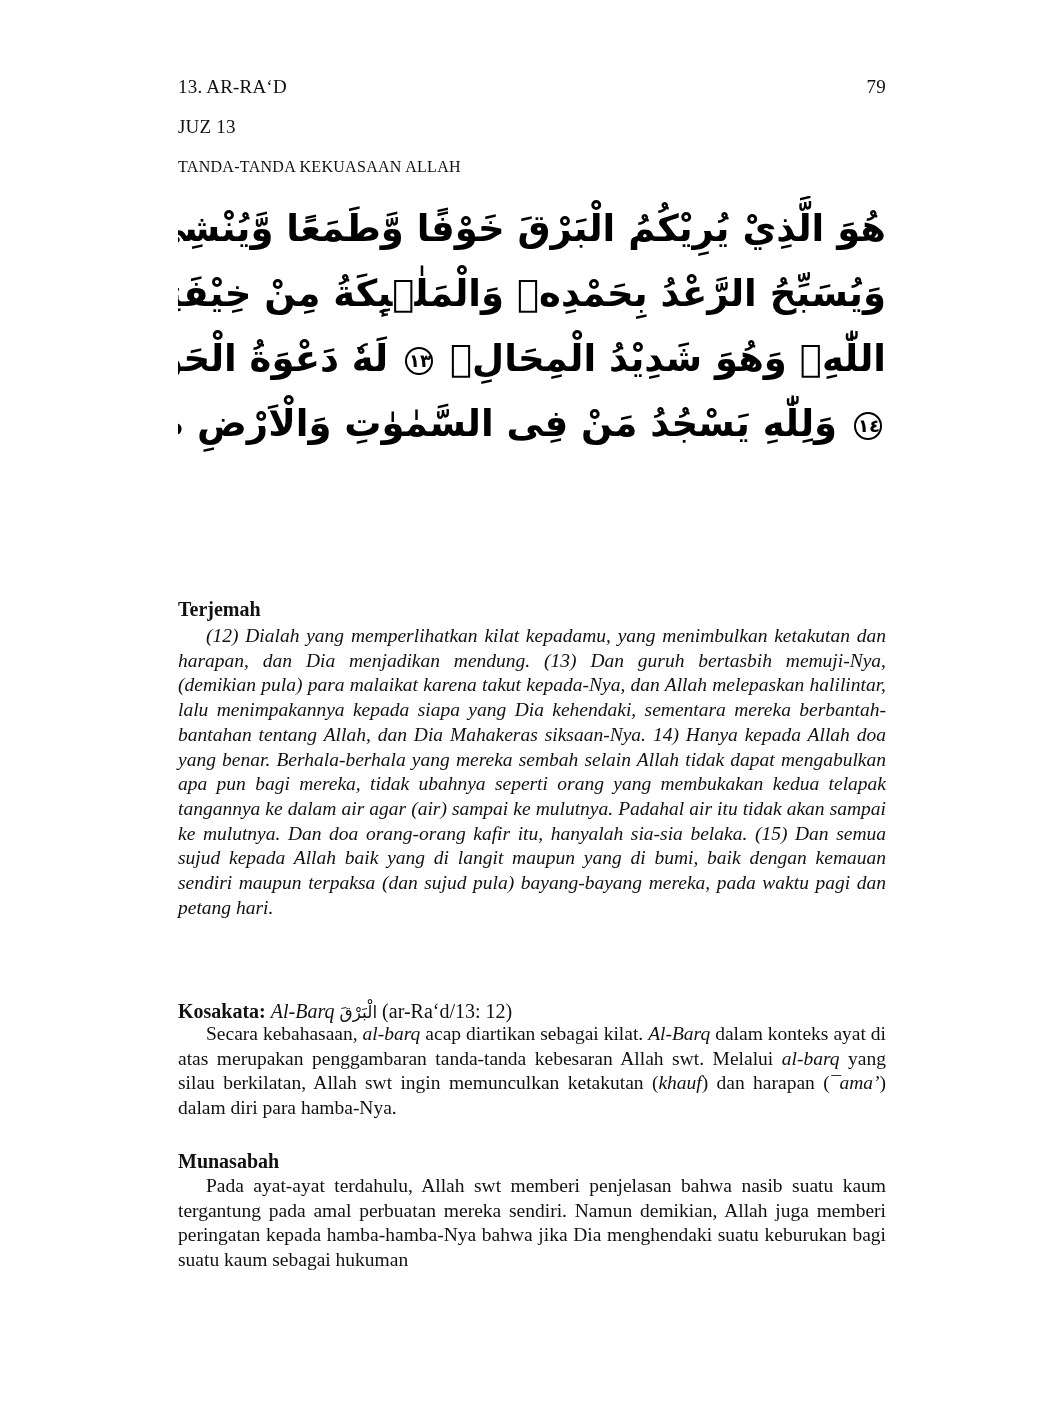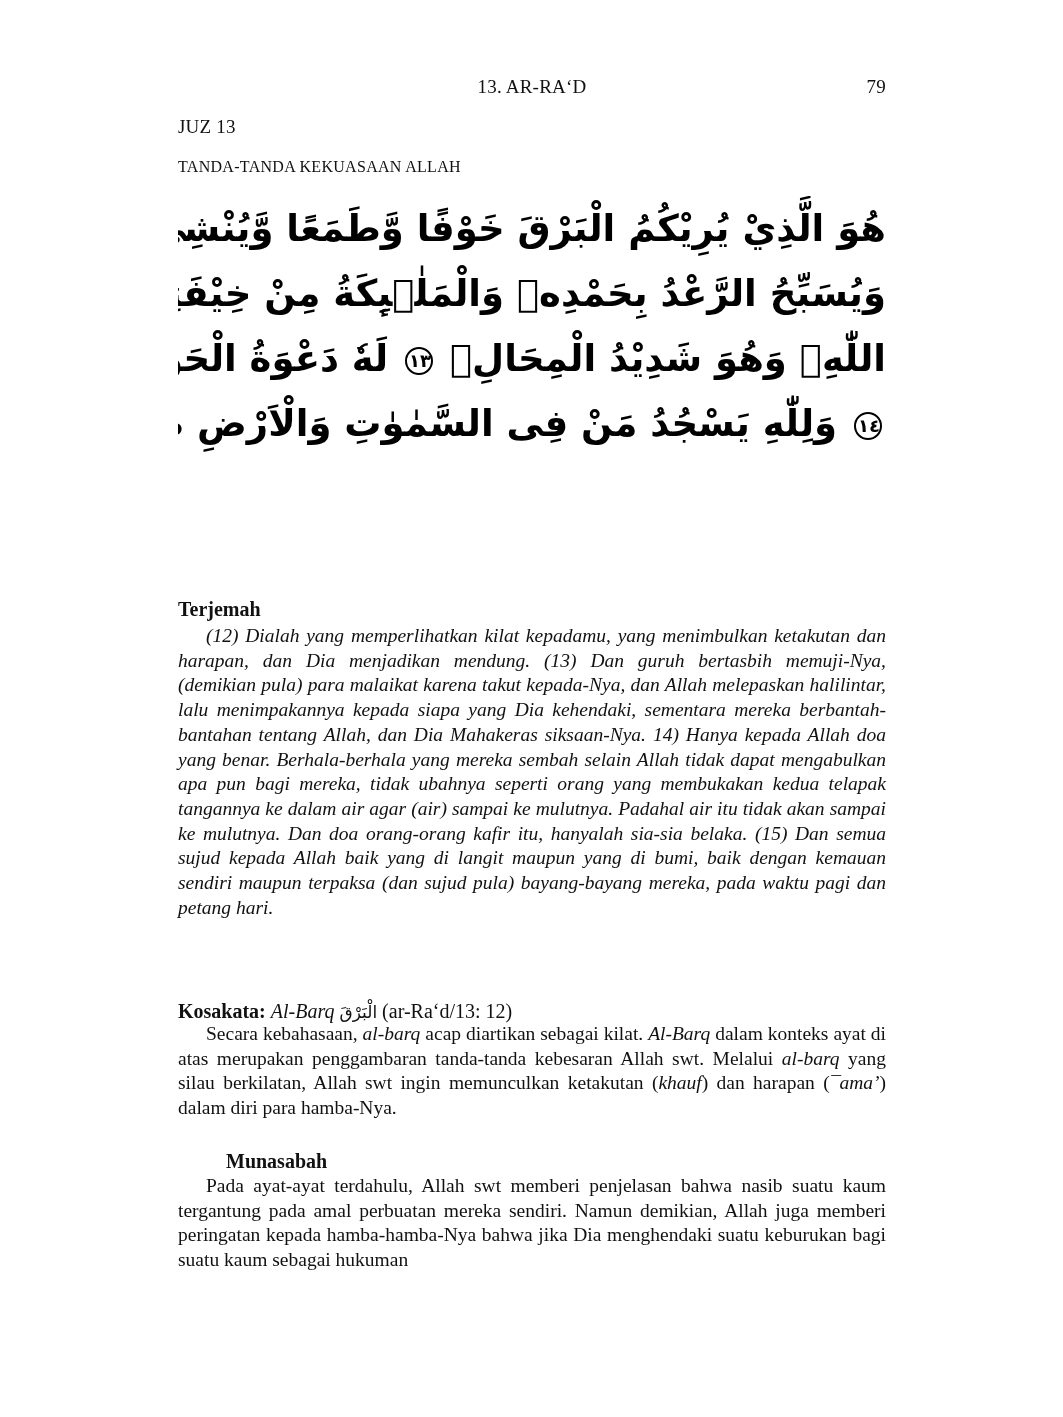--- a/index.html
+++ b/index.html
@@ -6,21 +6,21 @@
   body {
     width: 1063px; height: 1417px; position: relative; overflow: hidden;
     font-family: "Liberation Serif", "DejaVu Serif", serif; color: #111;
   }
   .page { position: absolute; left: 178px; top: 0; width: 708px; }
   .running-head {
     position: absolute; top: 76px; left: 0; width: 708px; height: 24px;
     font-size: 19px; letter-spacing: 0.2px;
   }
   .running-head .left { position: absolute; left: 0; top: 0; margin-top: 40px; }
-  .running-head .center { position: absolute; left: 0; width: 100%; text-align: center; top: 0; }
+  .running-head .center { position: absolute; left: 0; width: 100%; text-align: left; top: 0; }
   .running-head .right { position: absolute; right: 0; top: 0; }
   .section-title {
     position: absolute; top: 158px; left: 0; width: 708px; text-align: left;
     font-weight: normal; font-size: 16px; letter-spacing: 0.3px;
   }
   .arabic-block {
     position: absolute; top: 196px; left: 0; width: 708px;
     direction: rtl; text-align: justify; text-align-last: right;
     font-family: "DejaVu Sans", sans-serif; font-weight: bold;
     font-size: 37px; line-height: 65px; color: #000;
@@ -82,16 +82,16 @@
   <div class="para italic" style="top:624px;">(12) Dialah yang memperlihatkan kilat kepadamu, yang menimbulkan ketakutan dan harapan, dan Dia menjadikan mendung. (13) Dan guruh bertasbih memuji-Nya, (demikian pula) para malaikat karena takut kepada-Nya, dan Allah melepaskan halilintar, lalu menimpakannya kepada siapa yang Dia kehendaki, sementara mereka berbantah-bantahan tentang Allah, dan Dia Mahakeras siksaan-Nya. 14) Hanya kepada Allah doa yang benar. Berhala-berhala yang mereka sembah selain Allah tidak dapat mengabulkan apa pun bagi mereka, tidak ubahnya seperti orang yang membukakan kedua telapak tangannya ke dalam air agar (air) sampai ke mulutnya. Padahal air itu tidak akan sampai ke mulutnya. Dan doa orang-orang kafir itu, hanyalah sia-sia belaka. (15) Dan semua sujud kepada Allah baik yang di langit maupun yang di bumi, baik dengan kemauan sendiri maupun terpaksa (dan sujud pula) bayang-bayang mereka, pada waktu pagi dan petang hari.</div>
 
   <div class="kosakata-line">
     <span class="label">Kosakata:</span>
     <span class="term">Al-Barq</span>
     <span class="arabic-term" dir="rtl">الْبَرْقَ</span>
     <span>(ar-Ra‘d/13: 12)</span>
   </div>
   <div class="para" style="top:1022px;"><span>Secara kebahasaan, </span><em>al-barq</em><span> acap diartikan sebagai kilat. </span><em>Al-Barq</em><span> dalam konteks ayat di atas merupakan penggambaran tanda-tanda kebesaran Allah swt. Melalui </span><em>al-barq</em><span> yang silau berkilatan, Allah swt ingin memunculkan ketakutan (</span><em>khauf</em><span>) dan harapan (</span><em>¯ama’</em><span>) dalam diri para hamba-Nya.</span></div>
 
-  <div class="heading" style="top:1150px;margin-left:48px;">Munasabah</div>
+  <div class="heading" style="top:1150px;">Munasabah</div>
   <div class="para" style="top:1174px;">Pada ayat-ayat terdahulu, Allah swt memberi penjelasan bahwa nasib suatu kaum tergantung pada amal perbuatan mereka sendiri. Namun demikian, Allah juga memberi peringatan kepada hamba-hamba-Nya bahwa jika Dia menghendaki suatu keburukan bagi suatu kaum sebagai hukuman</div>
 
 </div>
 
 </body></html>

